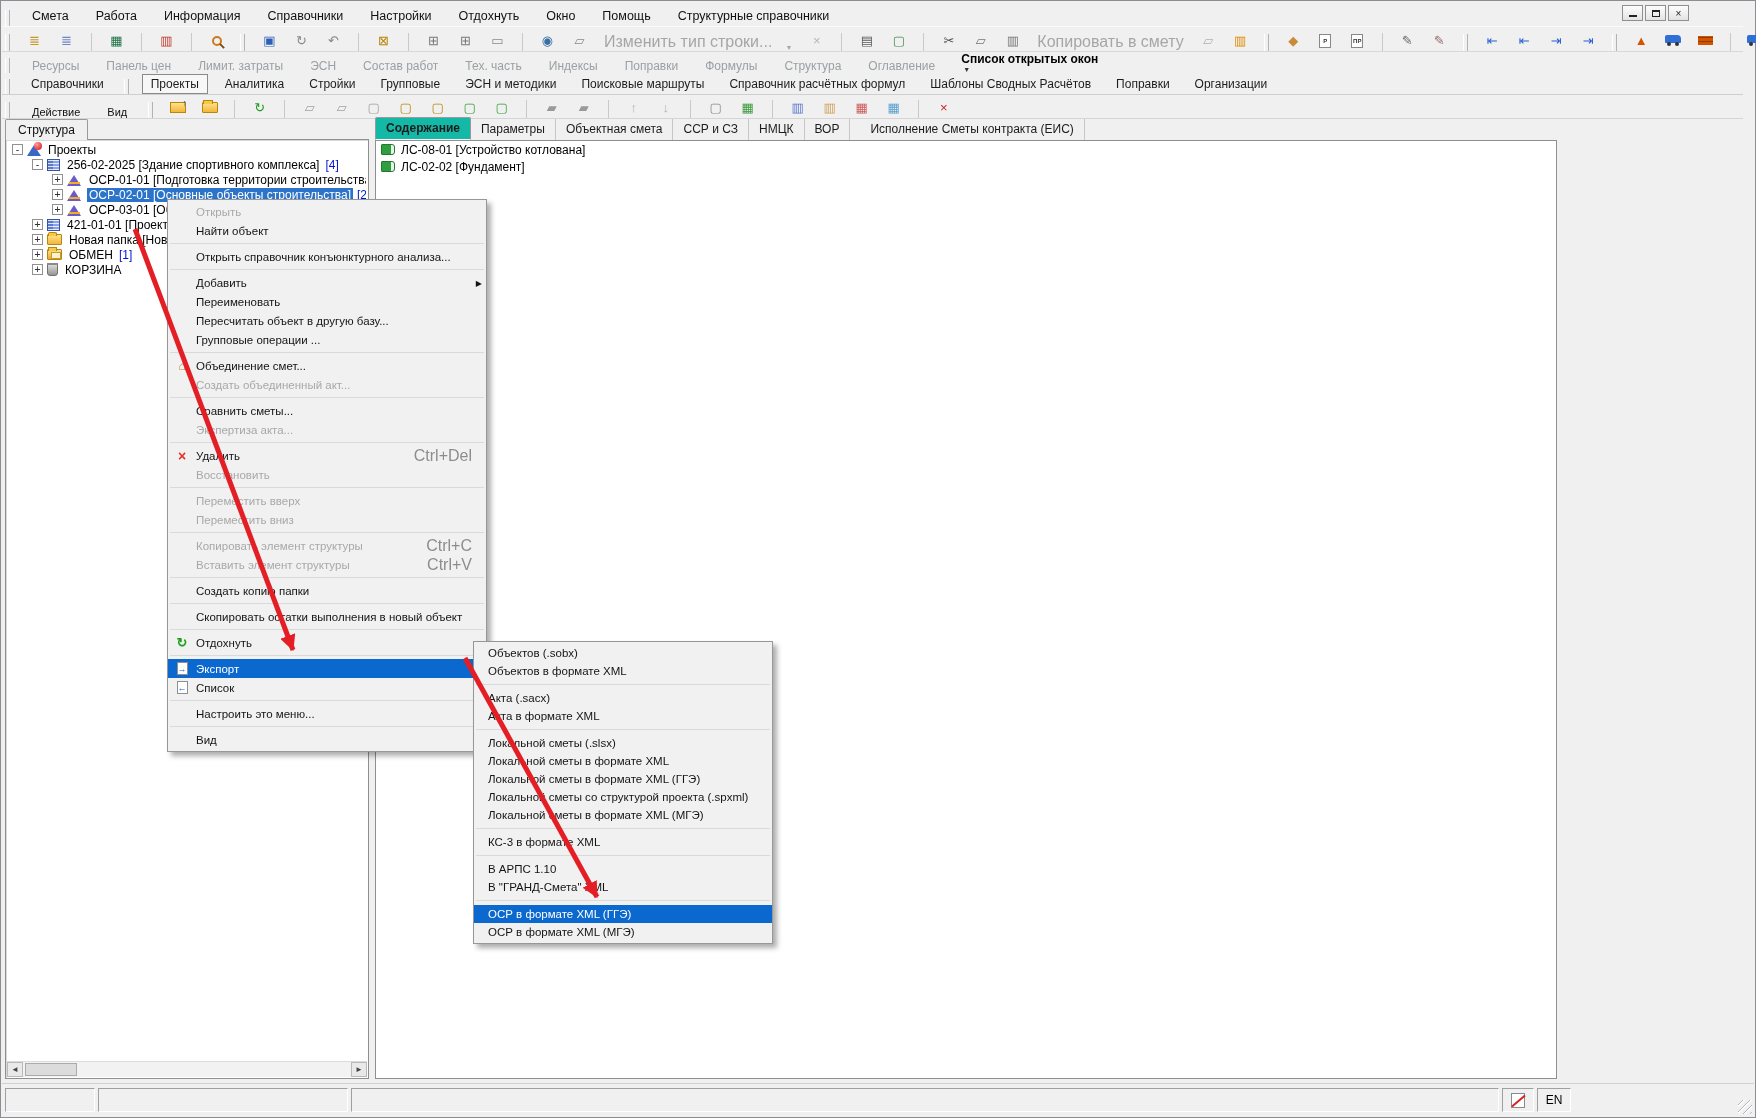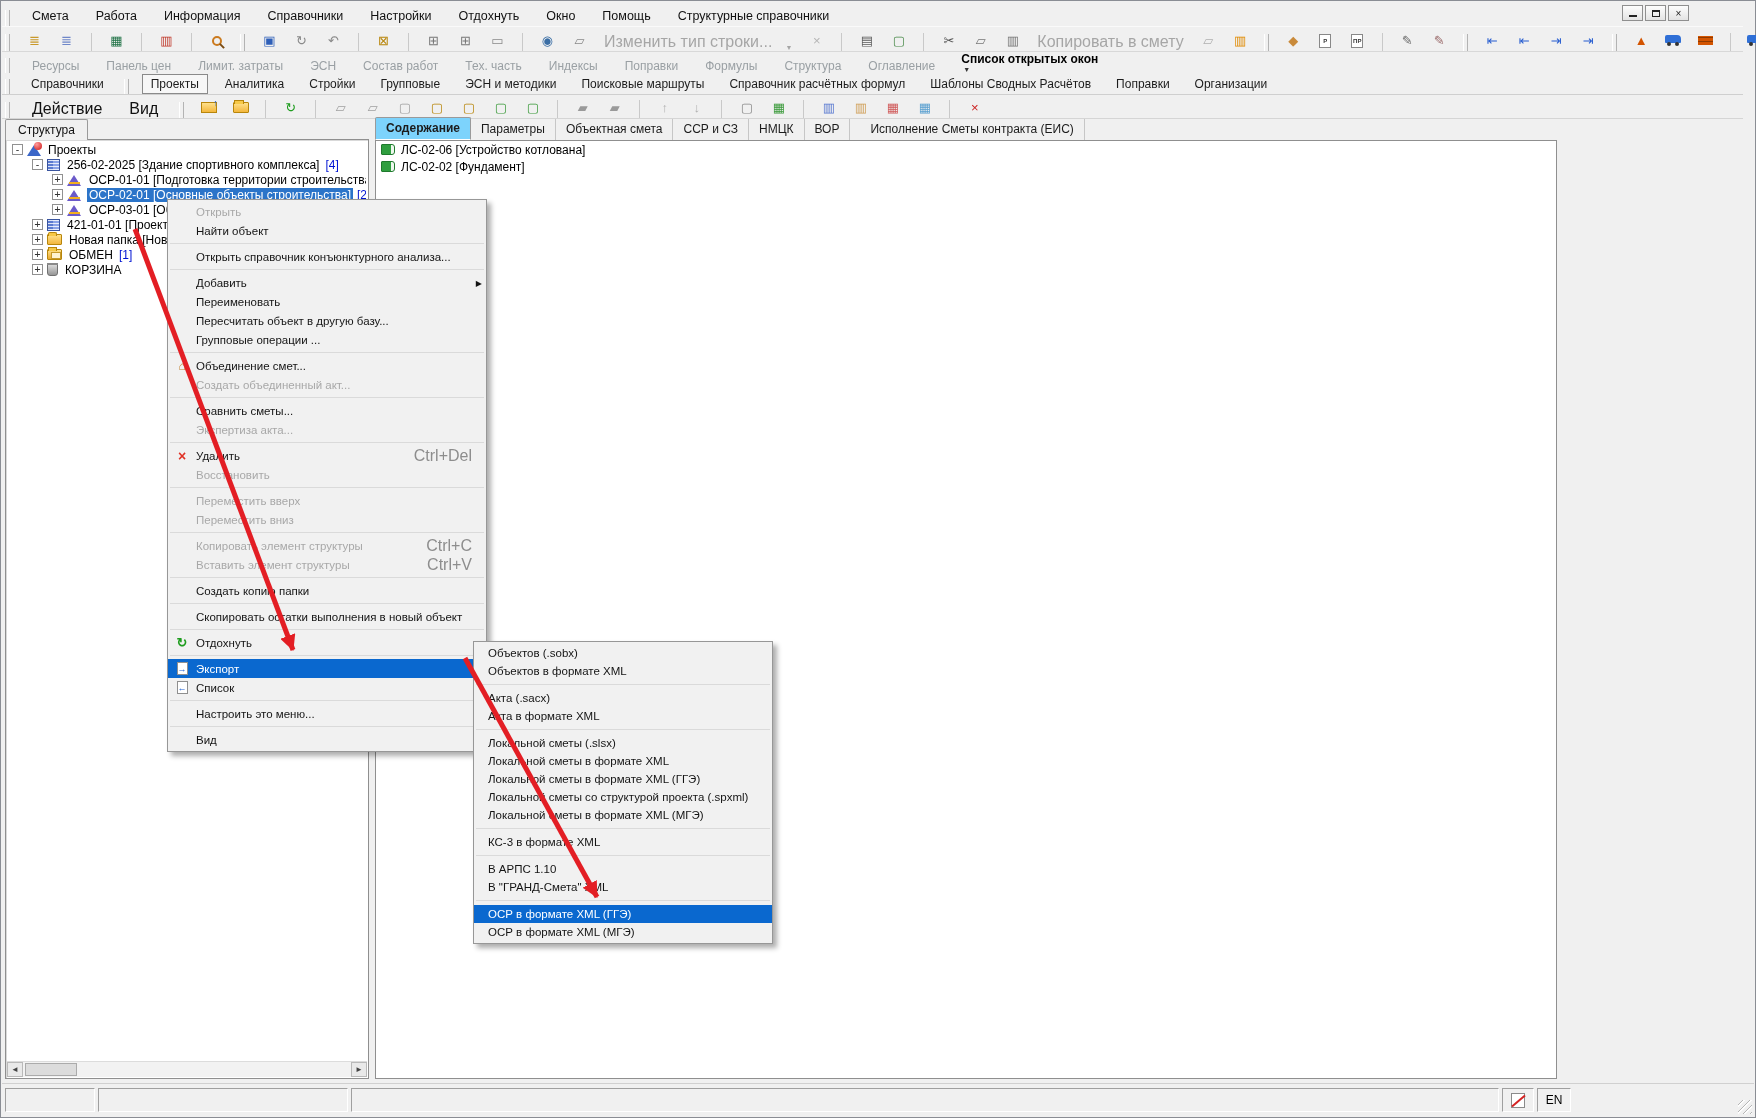--- a/index.html
+++ b/index.html
@@ -29,21 +29,21 @@
   .tb-label { font-size:16px; color:#a6a6a6; padding:0 4px; white-space:nowrap; }
   .tb-caret { font-size:7px; color:#a6a6a6; padding-right:4px; }
 
   #panelsbar .p-item { font-size:12px; color:#9aa0a4; padding:0 9px; white-space:nowrap; }
   #panelsbar .p-active { font-size:12px; color:#000; font-weight:bold; padding:0 8px; white-space:nowrap; }
   #panelsbar .p-caret { font-size:7px; color:#333; margin-left:2px; }
 
   #tabsbar .t-item { font-size:12px; color:#1c1c1c; padding:3px 8px; white-space:nowrap; }
   #tabsbar .t-selected { border:1px solid #8a8a8a; background:#f7f7f7; padding:2px 8px; }
 
-  #actionbar .a-menu { font-size:16px; color:#111; padding:0 9px; }
+  #actionbar .a-menu { font-size:11px; color:#111; padding:0 9px; }
 
   
   #left-panel  { position:absolute; left:4px; top:118px; width:364px; bottom:38px; }
   .panel-tab { position:absolute; top:0; left:0; height:21px; padding:3px 12px; font-size:12px; color:#111;
                background:#f0f0f0; border:1px solid #9a9a9a; border-bottom:none; border-radius:2px 2px 0 0; z-index:2; }
   .tree-box { position:absolute; top:20px; left:0; right:0; bottom:0; background:#fff;
               border:1px solid #8f8f8f; box-shadow:inset 1px 1px 0 #d9d9d9; }
   .tree { position:absolute; inset:2px 2px 18px 2px; overflow:hidden; }
   .tree-row { height:15px; display:flex; align-items:center; font-size:12px; white-space:nowrap; color:#000; }
   .expander { width:11px; height:11px; border:1px solid #919191; background:#fff; color:#333;
@@ -72,21 +72,21 @@
   .trash-icon::before { content:""; position:absolute; top:-2px; left:-1px; right:-1px; height:2px; background:#8a8a8a; }
 
   .hscroll { position:absolute; left:1px; right:1px; bottom:1px; height:16px; background:#f2f2f2; display:flex; align-items:stretch; border-top:1px solid #dcdcdc; }
   .sb-btn { width:16px; background:#e9e9e9; border:1px solid #b9b9b9; color:#444; font-size:8px; display:flex; align-items:center; justify-content:center; flex:none; }
   .sb-thumb { width:52px; margin:1px 0 1px 2px; background:#dcdcdc; border:1px solid #ababab; flex:none; }
   .sb-track { flex:1; }
 
   #right-panel { position:absolute; left:374px; top:118px; width:1182px; bottom:38px; }
   .rtabs { position:absolute; top:0; left:0; right:0; height:21px; display:flex; align-items:flex-end; }
   .rtab { font-size:12px; color:#1c1c1c; padding:3px 10px 4px 10px; border-right:1px solid #c6c6c6; white-space:nowrap; }
-  .rtab.active { font-weight:bold; background:#7dd3fc; border:1px solid #9a9a9a; border-bottom-color:#fff; border-radius:2px 2px 0 0; }
+  .rtab.active { font-weight:bold; background:#14b8a6; border:1px solid #9a9a9a; border-bottom-color:#fff; border-radius:2px 2px 0 0; }
   .rtab.gap { border-right:none; width:10px; padding:0; }
   .content-box { position:absolute; top:21px; left:0; right:0; bottom:0; background:#fff; border:1px solid #8f8f8f; }
   .col-header { height:17px; background:linear-gradient(#ffffff,#e7e7e7); border-bottom:1px solid #bdbdbd; display:flex; align-items:center; padding-left:14px; font-size:12px; color:#222; }
   .lst-row { height:17px; display:flex; align-items:center; font-size:12px; color:#000; padding-left:5px; }
   .book-icon { width:14px; height:11px; margin-right:6px; flex:none; border:1px solid #1f7a2d; border-radius:1px 3px 3px 1px;
                background:linear-gradient(90deg,#2f9e3f 0 72%, #eef7ee 72% 100%); }
 
   
   .ctx { position:absolute; background:#f1f1f1; border:1px solid #979797; box-shadow:4px 4px 5px rgba(0,0,0,.32); padding:2px 0; z-index:50; }
   #context-menu { left:166px; top:198px; width:320px; }
@@ -473,21 +473,21 @@
         <div class="rtab">ССР и СЗ</div>
         <div class="rtab">НМЦК</div>
         <div class="rtab">ВОР</div>
         <div class="rtab gap"></div>
         <div class="rtab">Исполнение Сметы контракта (ЕИС)</div>
       </div>
     <div class="content-box">
       <div id="rows">
           <div class="lst-row">
             <div class="book-icon"></div>
-            <span>ЛС-02-06 [Устройство котлована]</span>
+            <span>ЛС-08-01 [Устройство котлована]</span>
           </div>
           <div class="lst-row">
             <div class="book-icon"></div>
             <span>ЛС-02-02 [Фундамент]</span>
           </div>
         </div>
     </div>
   </div>
 
   <div class="ctx" id="context-menu">

